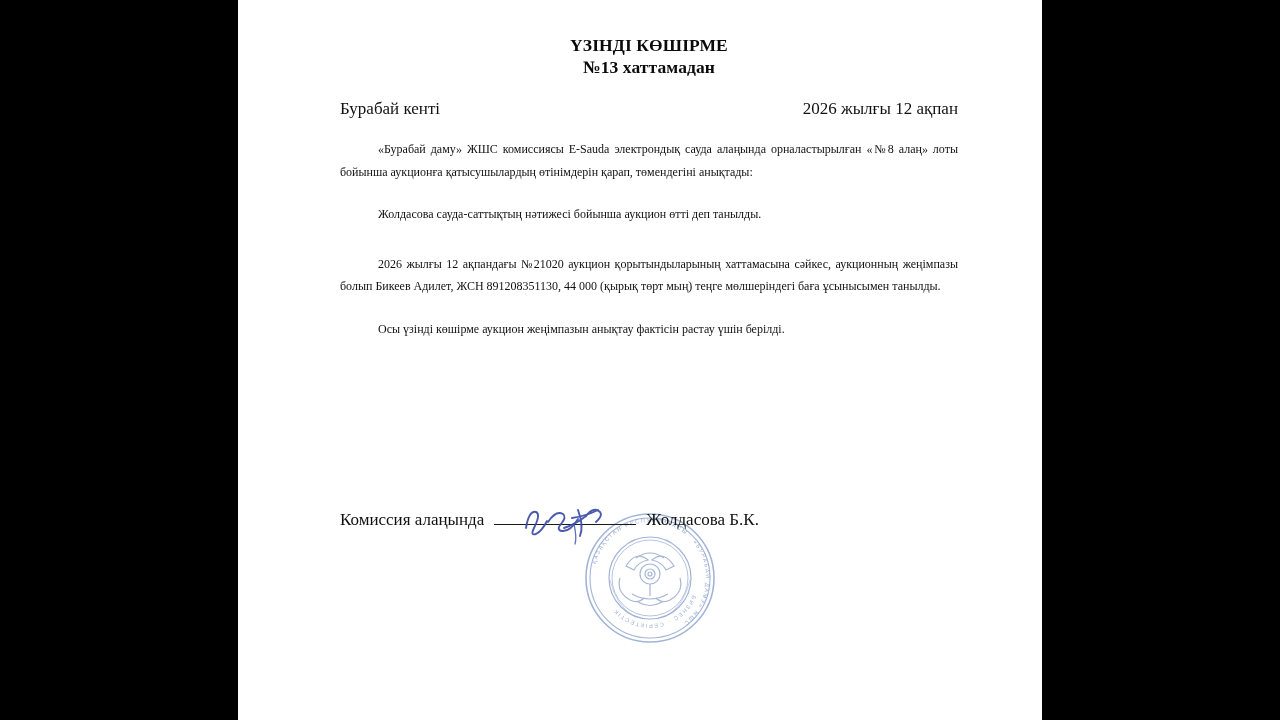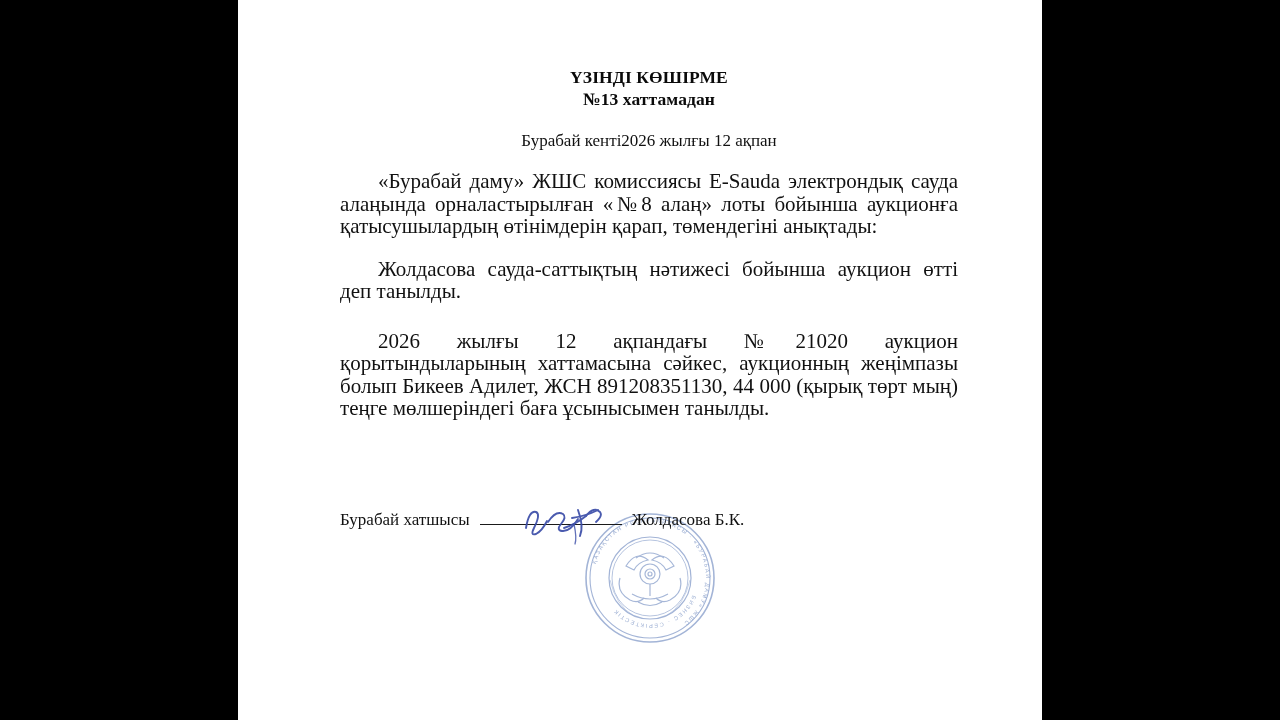--- a/index.html
+++ b/index.html
@@ -37,44 +37,44 @@
   #content {
     position: absolute;
     left: 102px;   
     top: 0;
     width: 618px;  
     height: 720px;
   }
 
   
   .title-block {
-    padding-top: 66px;
+    padding-top: 34px;
     text-align: center;
     font-weight: bold;
     font-size: 17.5px;
     line-height: 22px;
     color: #0a0a0a;
     letter-spacing: 0.1px;
   }
   .title-line { display: block; white-space: nowrap; }
 
   
   .date-row {
     margin-top: 21px;
     display: flex;
-    justify-content: center;
+    justify-content: space-between;
     align-items: baseline;
     font-size: 17px;
     color: #111111;
   }
 
   
   .para {
     margin-top: 18px;
-    font-size: 21px;
+    font-size: 12px;
     line-height: 22.5px;
     text-align: justify;
     text-indent: 38px;
     color: #111111;
     hyphens: none;
   }
   .para-1 { margin-top: 19px; }
   .para-2 { margin-top: 20px; }
   .para-3 { margin-top: 27px; }
   .para-4 { margin-top: 20px; }
@@ -154,20 +154,21 @@
       </div>
 
       <div class="date-row">
         <span class="place">Бурабай кенті</span>
         <span class="date">2026 жылғы 12 ақпан</span>
       </div>
 
       <p class="para para-1">«Бурабай даму» ЖШС комиссиясы E-Sauda электрондық сауда алаңында орналастырылған «№8 алаң» лоты бойынша аукционға қатысушылардың өтінімдерін қарап, төмендегіні анықтады:</p>
       <p class="para para-2">Жолдасова сауда-саттықтың нәтижесі бойынша аукцион өтті деп танылды.</p>
       <p class="para para-3">2026 жылғы 12 ақпандағы №21020 аукцион қорытындыларының хаттамасына сәйкес, аукционның жеңімпазы болып Бикеев Адилет, ЖСН 891208351130, 44 000 (қырық төрт мың) теңге мөлшеріндегі баға ұсынысымен танылды.</p>
+      <p class="para para-4">Осы үзінді көшірме аукцион жеңімпазын анықтау фактісін растау үшін берілді.</p>
 
       <div id="stamp">
         <svg viewBox="0 0 140 140" xmlns="http://www.w3.org/2000/svg">
           <defs>
             <path id="ringOuter" d="M 70,70 m -56,0 a 56,56 0 1,1 112,0 a 56,56 0 1,1 -112,0"></path>
             <path id="ringInner" d="M 70,70 m -46,0 a 46,46 0 1,1 92,0 a 46,46 0 1,1 -92,0"></path>
           </defs>
           <g stroke="#8fa4ce" fill="none" opacity="0.82">
             <circle cx="70" cy="70" r="64" stroke-width="1.6"></circle>
             <circle cx="70" cy="70" r="60" stroke-width="1.1"></circle>
@@ -194,21 +195,21 @@
           </g>
           <g stroke="#9bb0d6" fill="none" opacity="0.6" stroke-width="0.9">
             <path d="M 30,72 q 6,26 24,36"></path>
             <path d="M 110,72 q -6,26 -24,36"></path>
           </g>
         </svg>
       </div>
 
       <div class="sig-area">
         <div class="sig-row">
-          <span class="sig-label">Бурабай хатшысы</span>
+          <span class="sig-label">Комиссия алаңында</span>
           <span class="sig-line"></span>
           <span class="sig-name">Жолдасова Б.К.</span>
         </div>
       </div>
 
       <div id="sig-ink">
         <svg viewBox="0 0 130 48" xmlns="http://www.w3.org/2000/svg">
           <g fill="none" stroke="#3b4da8" stroke-width="1.9" stroke-linecap="round" opacity="0.92">
             <path d="M 14,30 q 3,-18 10,-16 q 5,2 -2,16 q -4,8 2,6 q 6,-3 11,-13"></path>
             <path d="M 36,24 q 8,-12 15,-8 q 4,3 -2,10 q -5,6 1,7 q 8,1 16,-12"></path>

